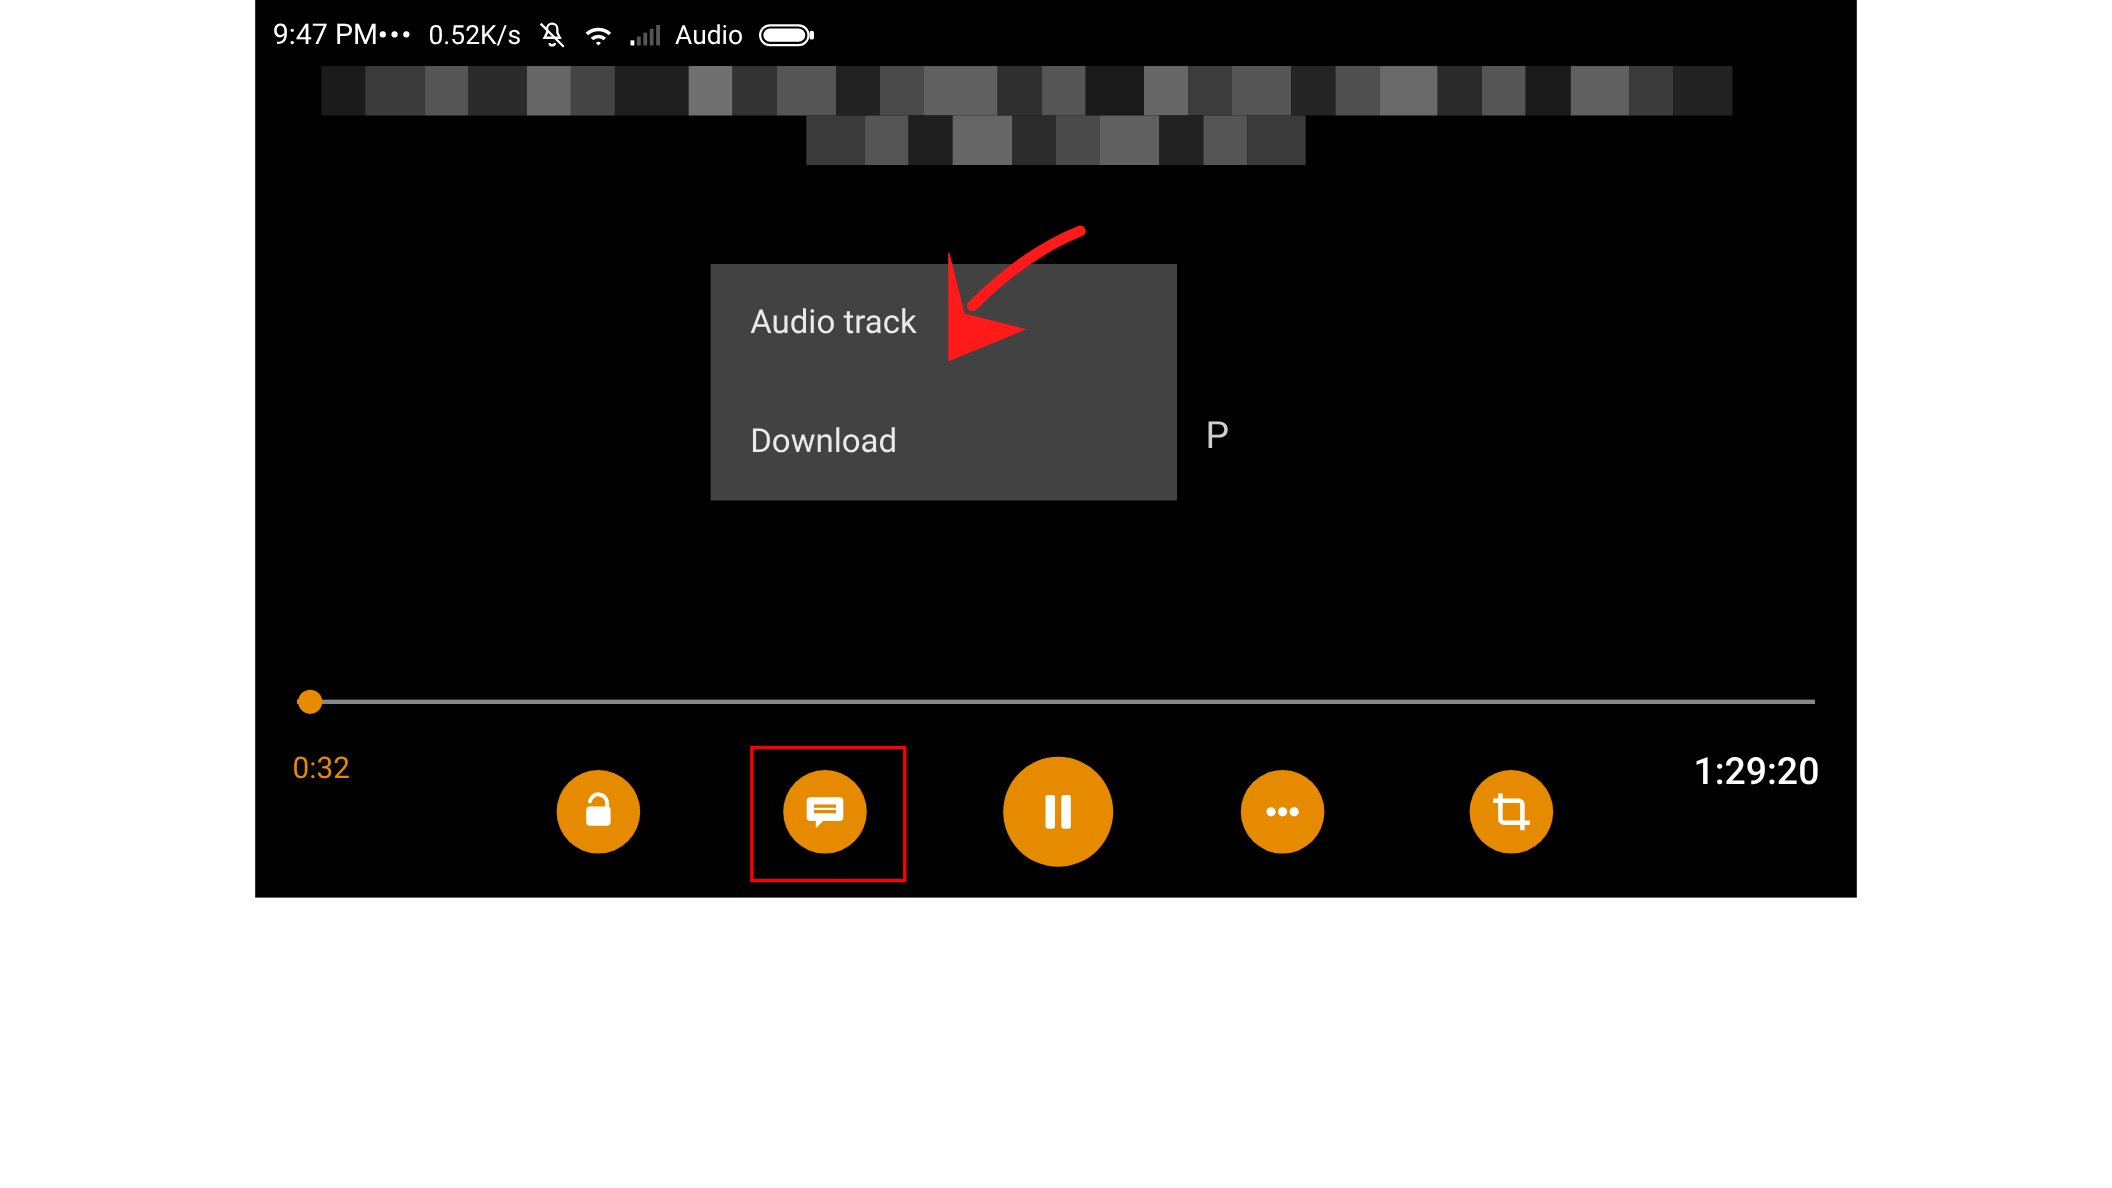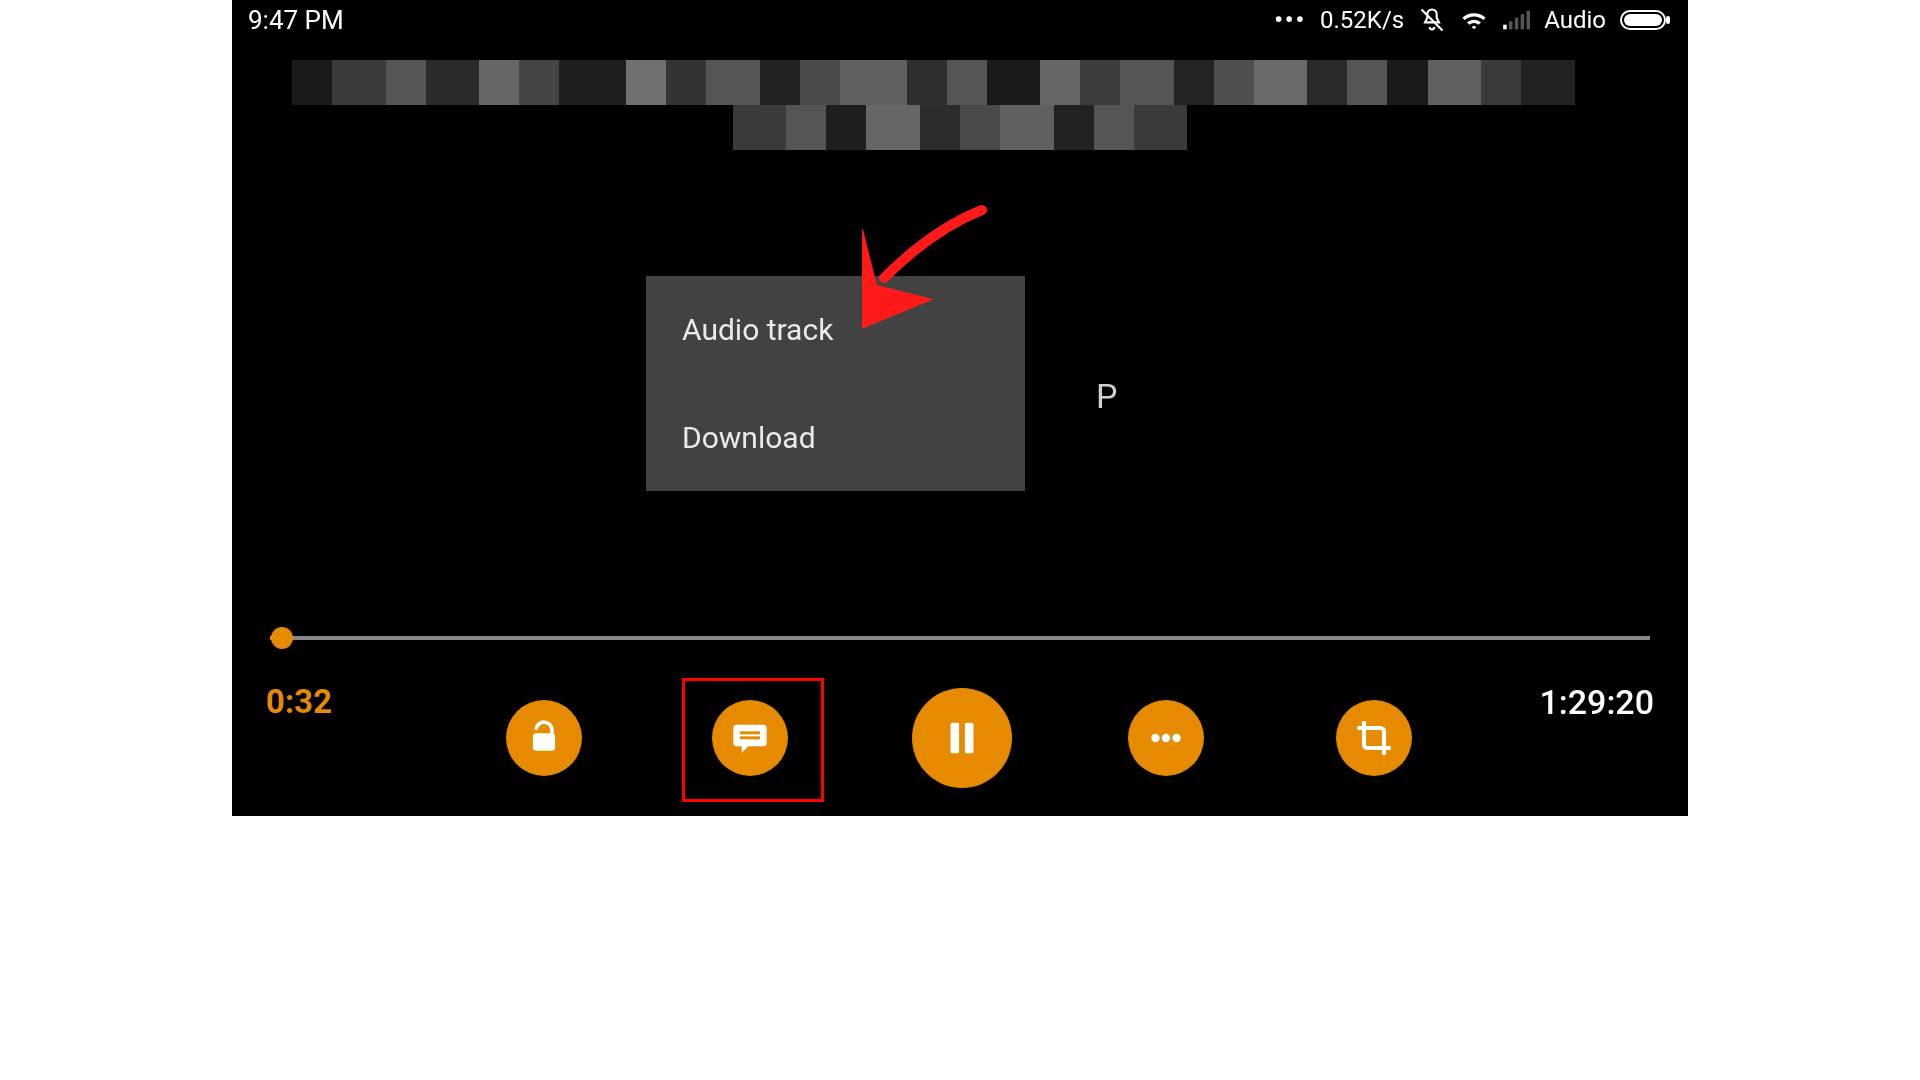--- a/index.html
+++ b/index.html
@@ -1,40 +1,40 @@
 <!DOCTYPE html>
 <html><head>
 <meta charset="utf-8">
 <style>
   html,body{margin:0;padding:0;width:100%;height:100%;background:#fff;font-family:Roboto,Arial,sans-serif;}
   .device{position:relative;width:1456px;height:816px;margin:0 auto;background:#000;overflow:hidden;color:#fff;}
   
-  .status-bar{position:absolute;top:0;left:0;right:0;height:40px;display:flex;justify-content:space-between;align-items:center;padding:0 16px;}
+  .status-bar{position:absolute;top:0;left:0;right:0;height:40px;display:flex;justify-content:flex-start;align-items:center;padding:12px 16px;}
   .status-left{font-size:26px;}
   .status-right{display:flex;align-items:center;gap:14px;font-size:24px;}
   .status-right .dots{letter-spacing:2px;font-weight:bold;}
   .status-right svg{display:block;}
   
   .pixelated{position:absolute;left:60px;right:60px;top:60px;height:95px;overflow:hidden;}
   .pxrow{display:flex;height:45px;}
   .pxrow2{display:flex;height:45px;justify-content:center;}
   .px{height:45px;}
   
   .floating-p{position:absolute;left:864px;top:376px;font-size:34px;color:#cfcfcf;font-weight:400;}
   
-  .popup{position:absolute;left:414px;top:240px;width:379px;background:#424242;box-shadow:0 6px 20px rgba(0,0,0,.6);margin-top:36px;}
+  .popup{position:absolute;left:414px;top:240px;width:424px;background:#424242;box-shadow:0 6px 20px rgba(0,0,0,.6);}
   .popup-item{padding:32px 36px;font-size:30px;color:#eaeaea;cursor:pointer;line-height:1.45;}
   
   .arrow-ann{position:absolute;left:630px;top:200px;pointer-events:none;}
   
   .progress{position:absolute;left:38px;right:38px;top:636px;height:4px;background:#888;}
   .progress-fill{position:absolute;left:0;top:0;bottom:0;background:#e68a00;width:12px;}
   .progress-thumb{position:absolute;left:12px;top:50%;width:22px;height:22px;border-radius:50%;background:#e68a00;transform:translate(-50%,-50%);}
   
-  .time-cur{position:absolute;left:34px;top:682px;font-size:33px;color:#e68a00;font-weight:700;}
+  .time-cur{position:absolute;left:34px;top:682px;font-size:27px;color:#e68a00;font-weight:400;}
   .time-dur{position:absolute;right:34px;top:682px;font-size:34px;color:#fff;font-weight:500;}
   
   .ctrl{position:absolute;top:700px;width:76px;height:76px;border-radius:50%;background:#e68a00;display:flex;align-items:center;justify-content:center;cursor:pointer;}
   .ctrl.big{width:100px;height:100px;top:688px;}
   .ctrl svg{display:block;}
   .ctrl-lock{left:274px;}
   .ctrl-sub{left:480px;}
   .ctrl-play{left:680px;}
   .ctrl-more{left:896px;}
   .ctrl-crop{left:1104px;}

